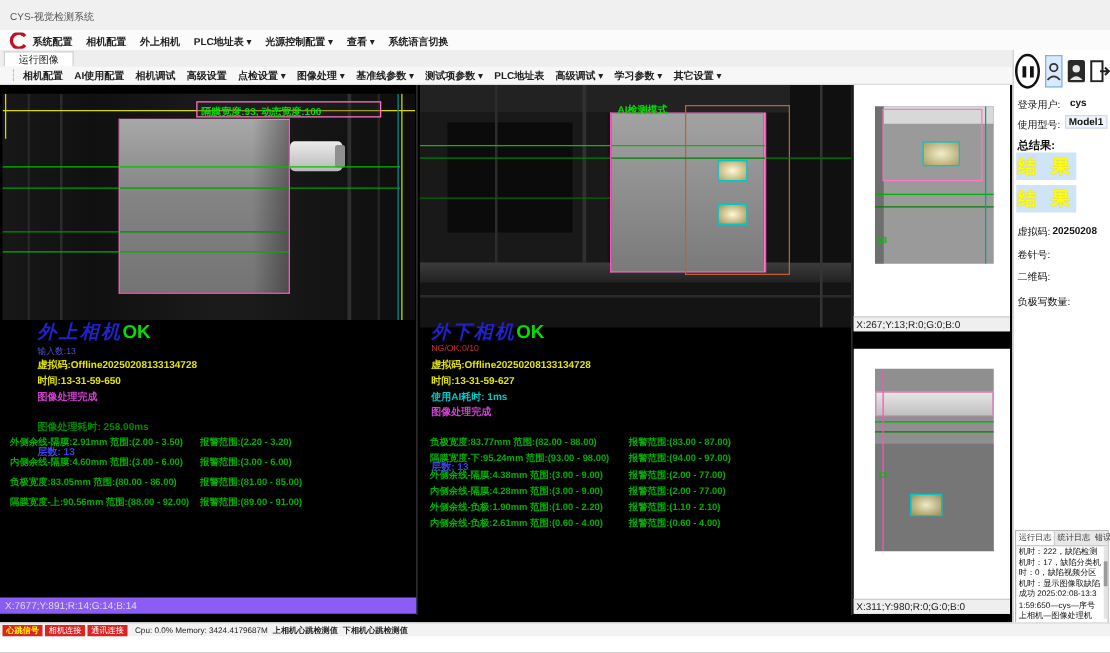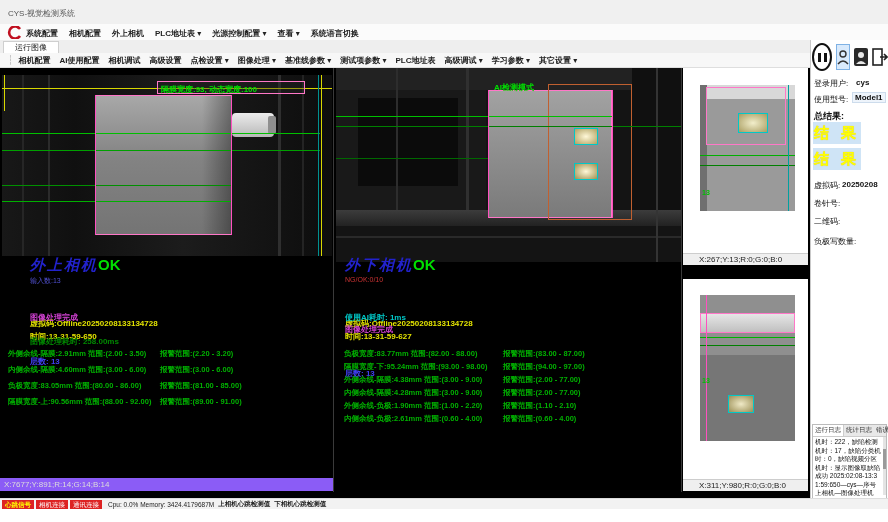--- a/index.html
+++ b/index.html
@@ -17,25 +17,25 @@
   .tab{left:3px;top:41px;width:54px;height:12px;background:#ffffff;border:1px solid #cfcfcf;border-bottom:none;
        font-size:8px;color:#222;text-align:center;line-height:12px;}
   .toolbar2{left:0;top:53px;width:810px;height:15px;background:#f7f7f7;border-bottom:1px solid #dedede;display:flex;align-items:center;padding-left:8px;box-sizing:border-box;}
   .toolitem{font-size:8px;color:#222;margin-right:9px;font-weight:bold;white-space:nowrap;}
   .grip{color:#b5b5b5;font-size:9px;margin-right:5px;}
   
   .stage{left:0;top:68px;width:810px;height:430px;background:#000;}
   .vsep{background:#3a3a3a;width:1px;}
   
   .coordsbar-dark{background:#8b5cf6;color:#dcdcdc;font-size:8px;line-height:13px;padding-left:4px;box-sizing:border-box;}
-  .coordsbar-light{background:#efefef;color:#222;font-size:8px;line-height:12px;padding-left:16px;box-sizing:border-box;border-top:1px solid #cdcdcd;}
+  .coordsbar-light{background:#efefef;color:#222;font-size:8px;line-height:12px;padding-left:2px;box-sizing:border-box;border-top:1px solid #cdcdcd;}
   .cam-title{font-size:15px;font-weight:bold;font-style:italic;color:#2222cc;letter-spacing:2px;font-family:"Liberation Serif","DejaVu Serif",serif;}
   .cam-ok{font-size:15px;font-weight:bold;color:#00e000;font-style:normal;letter-spacing:0;}
   .t-sub{font-size:7px;}
-  .t-yellow{color:#e4e400;font-size:8px;font-weight:bold;white-space:nowrap;margin-top:32px;}
+  .t-yellow{color:#e4e400;font-size:8px;font-weight:bold;white-space:nowrap;}
   .t-magenta{color:#d040d0;font-size:8px;font-weight:bold;}
   .t-blue{color:#4040f0;font-size:8px;font-weight:bold;margin-top:32px;}
   .t-cyan{color:#00c8c8;font-size:8px;font-weight:bold;}
   .t-green{color:#00b000;font-size:8px;font-weight:bold;white-space:nowrap;}
   .meas{color:#00b000;font-size:7.5px;white-space:nowrap;font-weight:bold;}
   
   .sidebar{left:810px;top:40px;width:78px;height:458px;background:#fff;border-left:1px solid #c9c9c9;}
   .sb-label{font-size:8px;color:#111;white-space:nowrap;}
   .result-box{left:3px;width:48px;height:22px;background:#cfe4f6;display:flex;align-items:center;justify-content:center;}
   .result-text{color:#ffff00;font-weight:bold;font-size:15px;letter-spacing:4px;text-shadow:0 0 1px #e0c000;}

